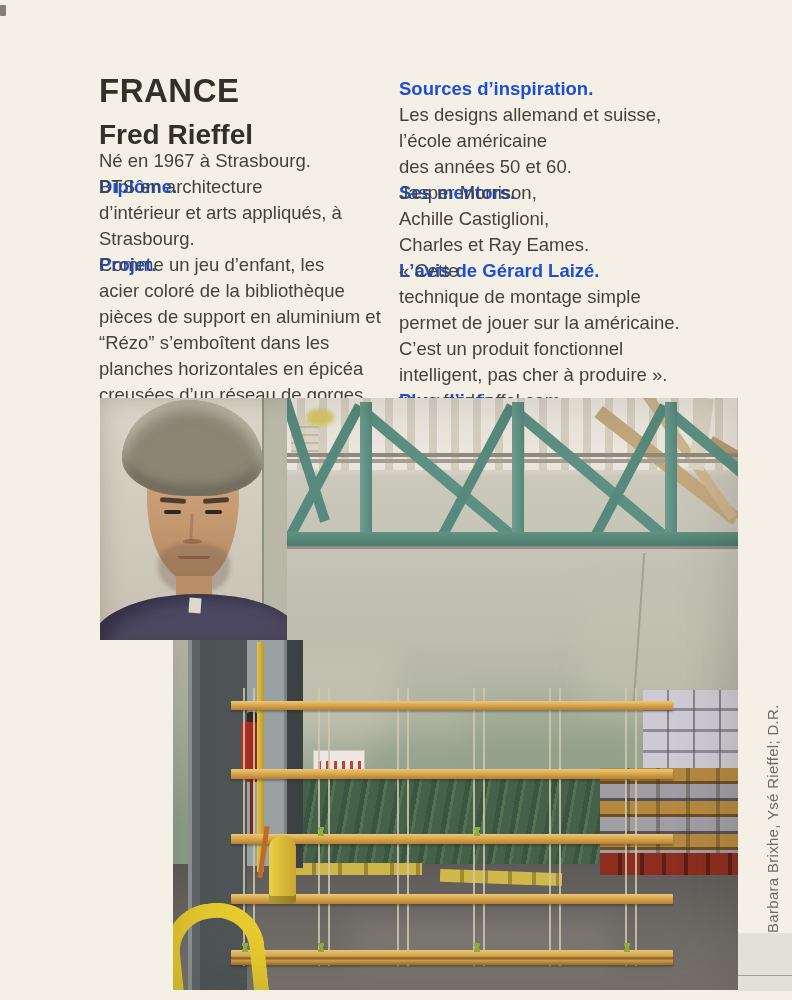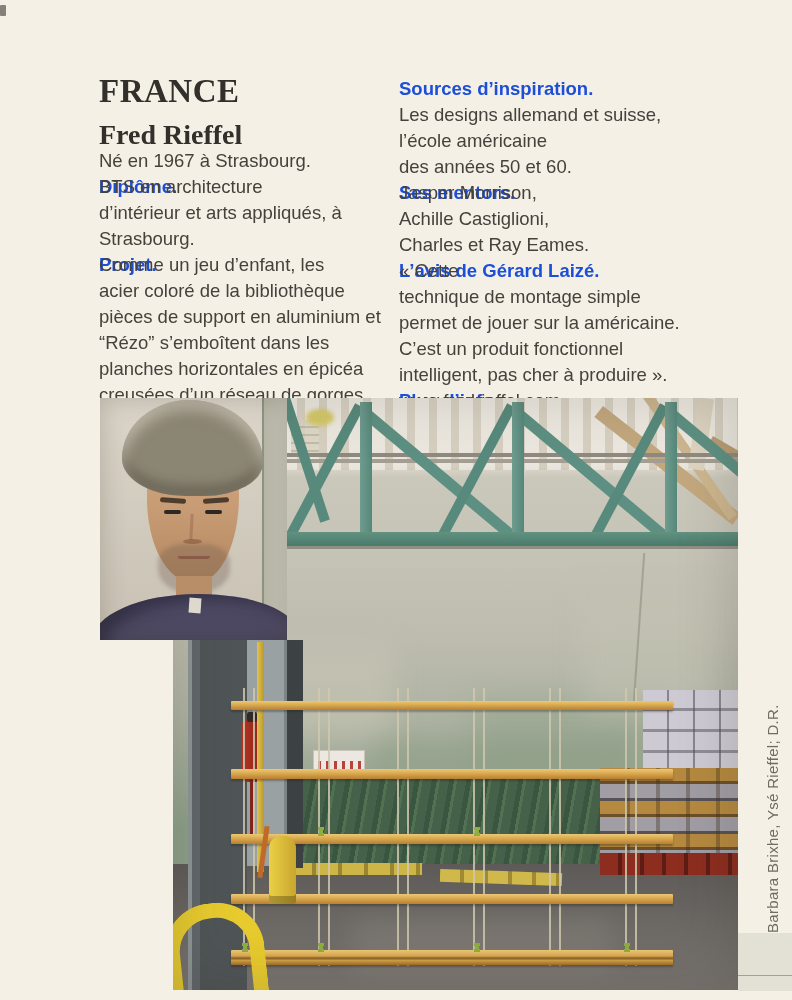--- a/index.html
+++ b/index.html
@@ -1,21 +1,21 @@
 <!DOCTYPE html>
 <html><head>
 <meta charset="utf-8">
 <style>
   html,body{margin:0;padding:0;background:#888;}
   .page{position:relative;width:792px;height:1000px;margin:0 auto;background:#f4f0e6;overflow:hidden;
         font-family:"Liberation Sans",sans-serif;}
   .page *{position:absolute;box-sizing:border-box;}
   
   .scan-mark{left:0;top:5px;width:6px;height:11px;background:#66655e;border-radius:1px;opacity:.8;}
-  .headline{left:99px;top:74px;color:#33302b;font-family:Liberation Serif, serif;}
+  .headline{left:99px;top:74px;color:#33302b;}
   .headline h1{position:static;margin:0;font-size:33px;line-height:34px;font-weight:800;letter-spacing:.5px;}
   .headline h2{position:static;margin:12px 0 0 0;font-size:28px;line-height:30px;font-weight:700;}
   .col{font-size:18.5px;color:#45423c;}
   .col .tline{position:static;height:26px;line-height:26px;white-space:nowrap;}
   .col b{font-weight:700;color:#1d4ed8;}
   .left-col{left:99px;top:148px;width:310px;}
   .right-col{left:399px;top:76px;width:340px;}
   .footer-line{left:556px;top:975px;width:236px;height:1px;background:rgba(70,66,58,.4);}
   .footer-text{left:546px;top:951px;width:246px;text-align:right;font-size:18px;letter-spacing:.2px;
                color:rgba(44,42,37,.85);white-space:nowrap;z-index:6;}

